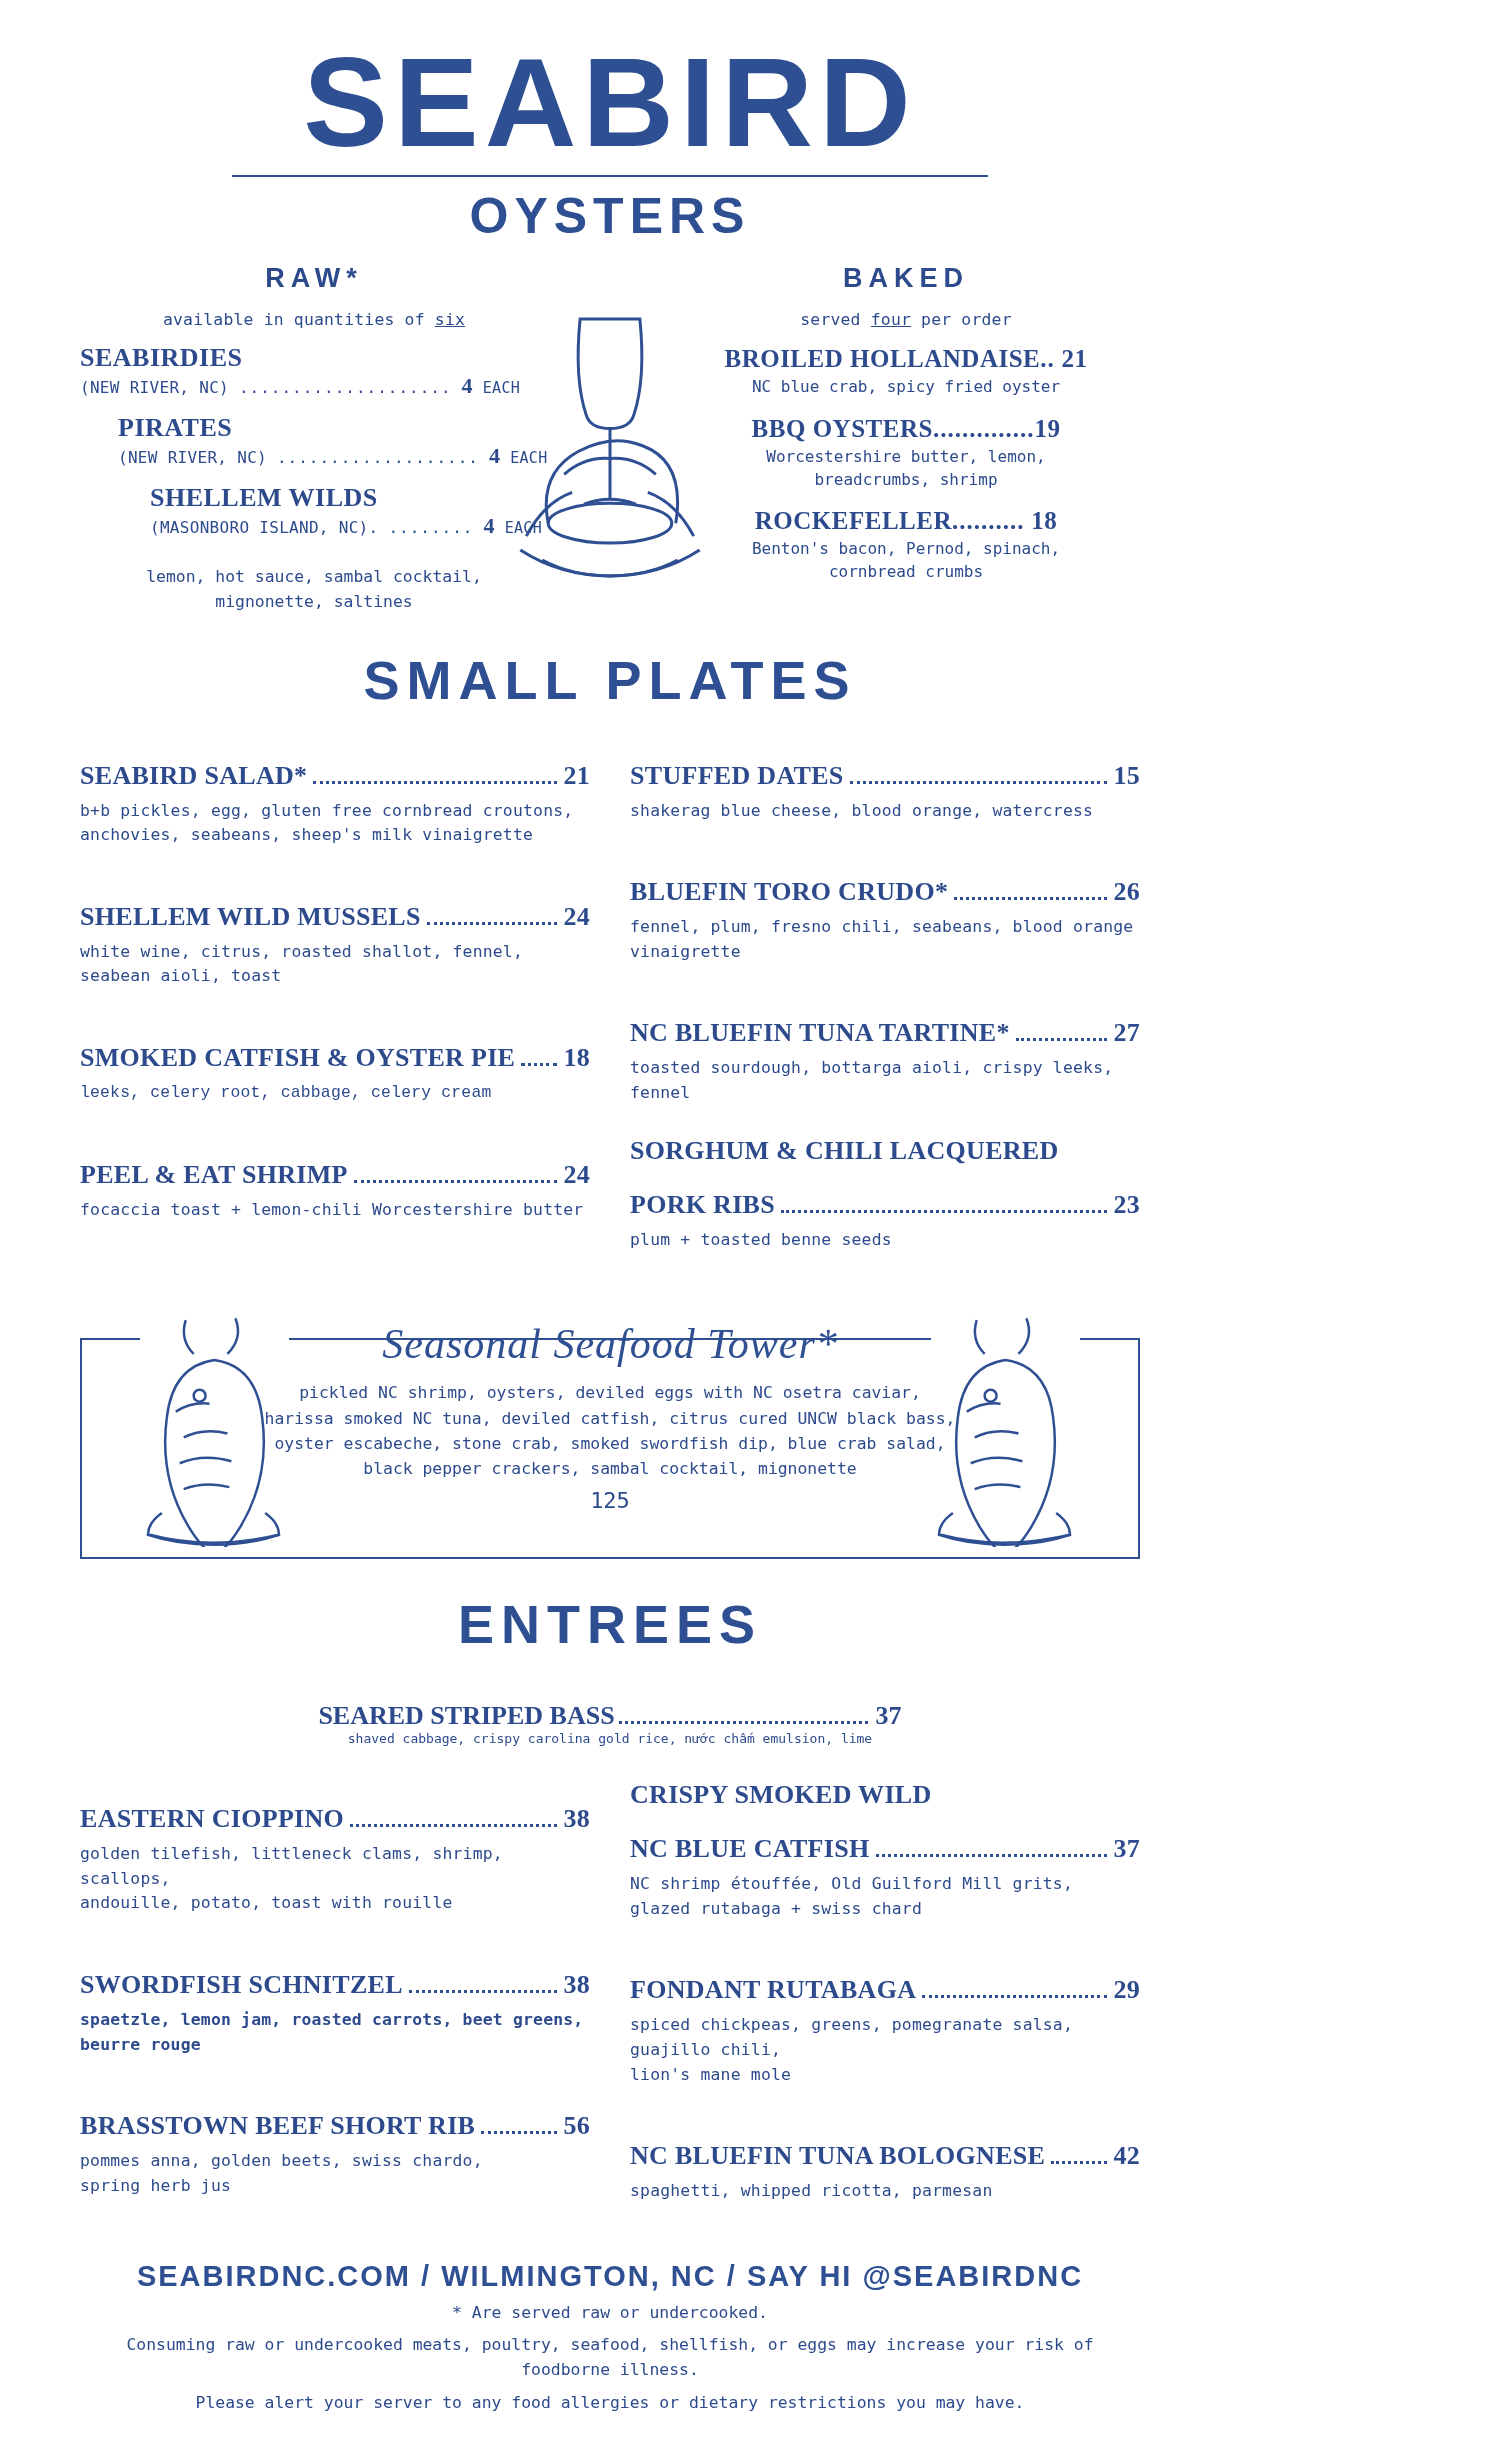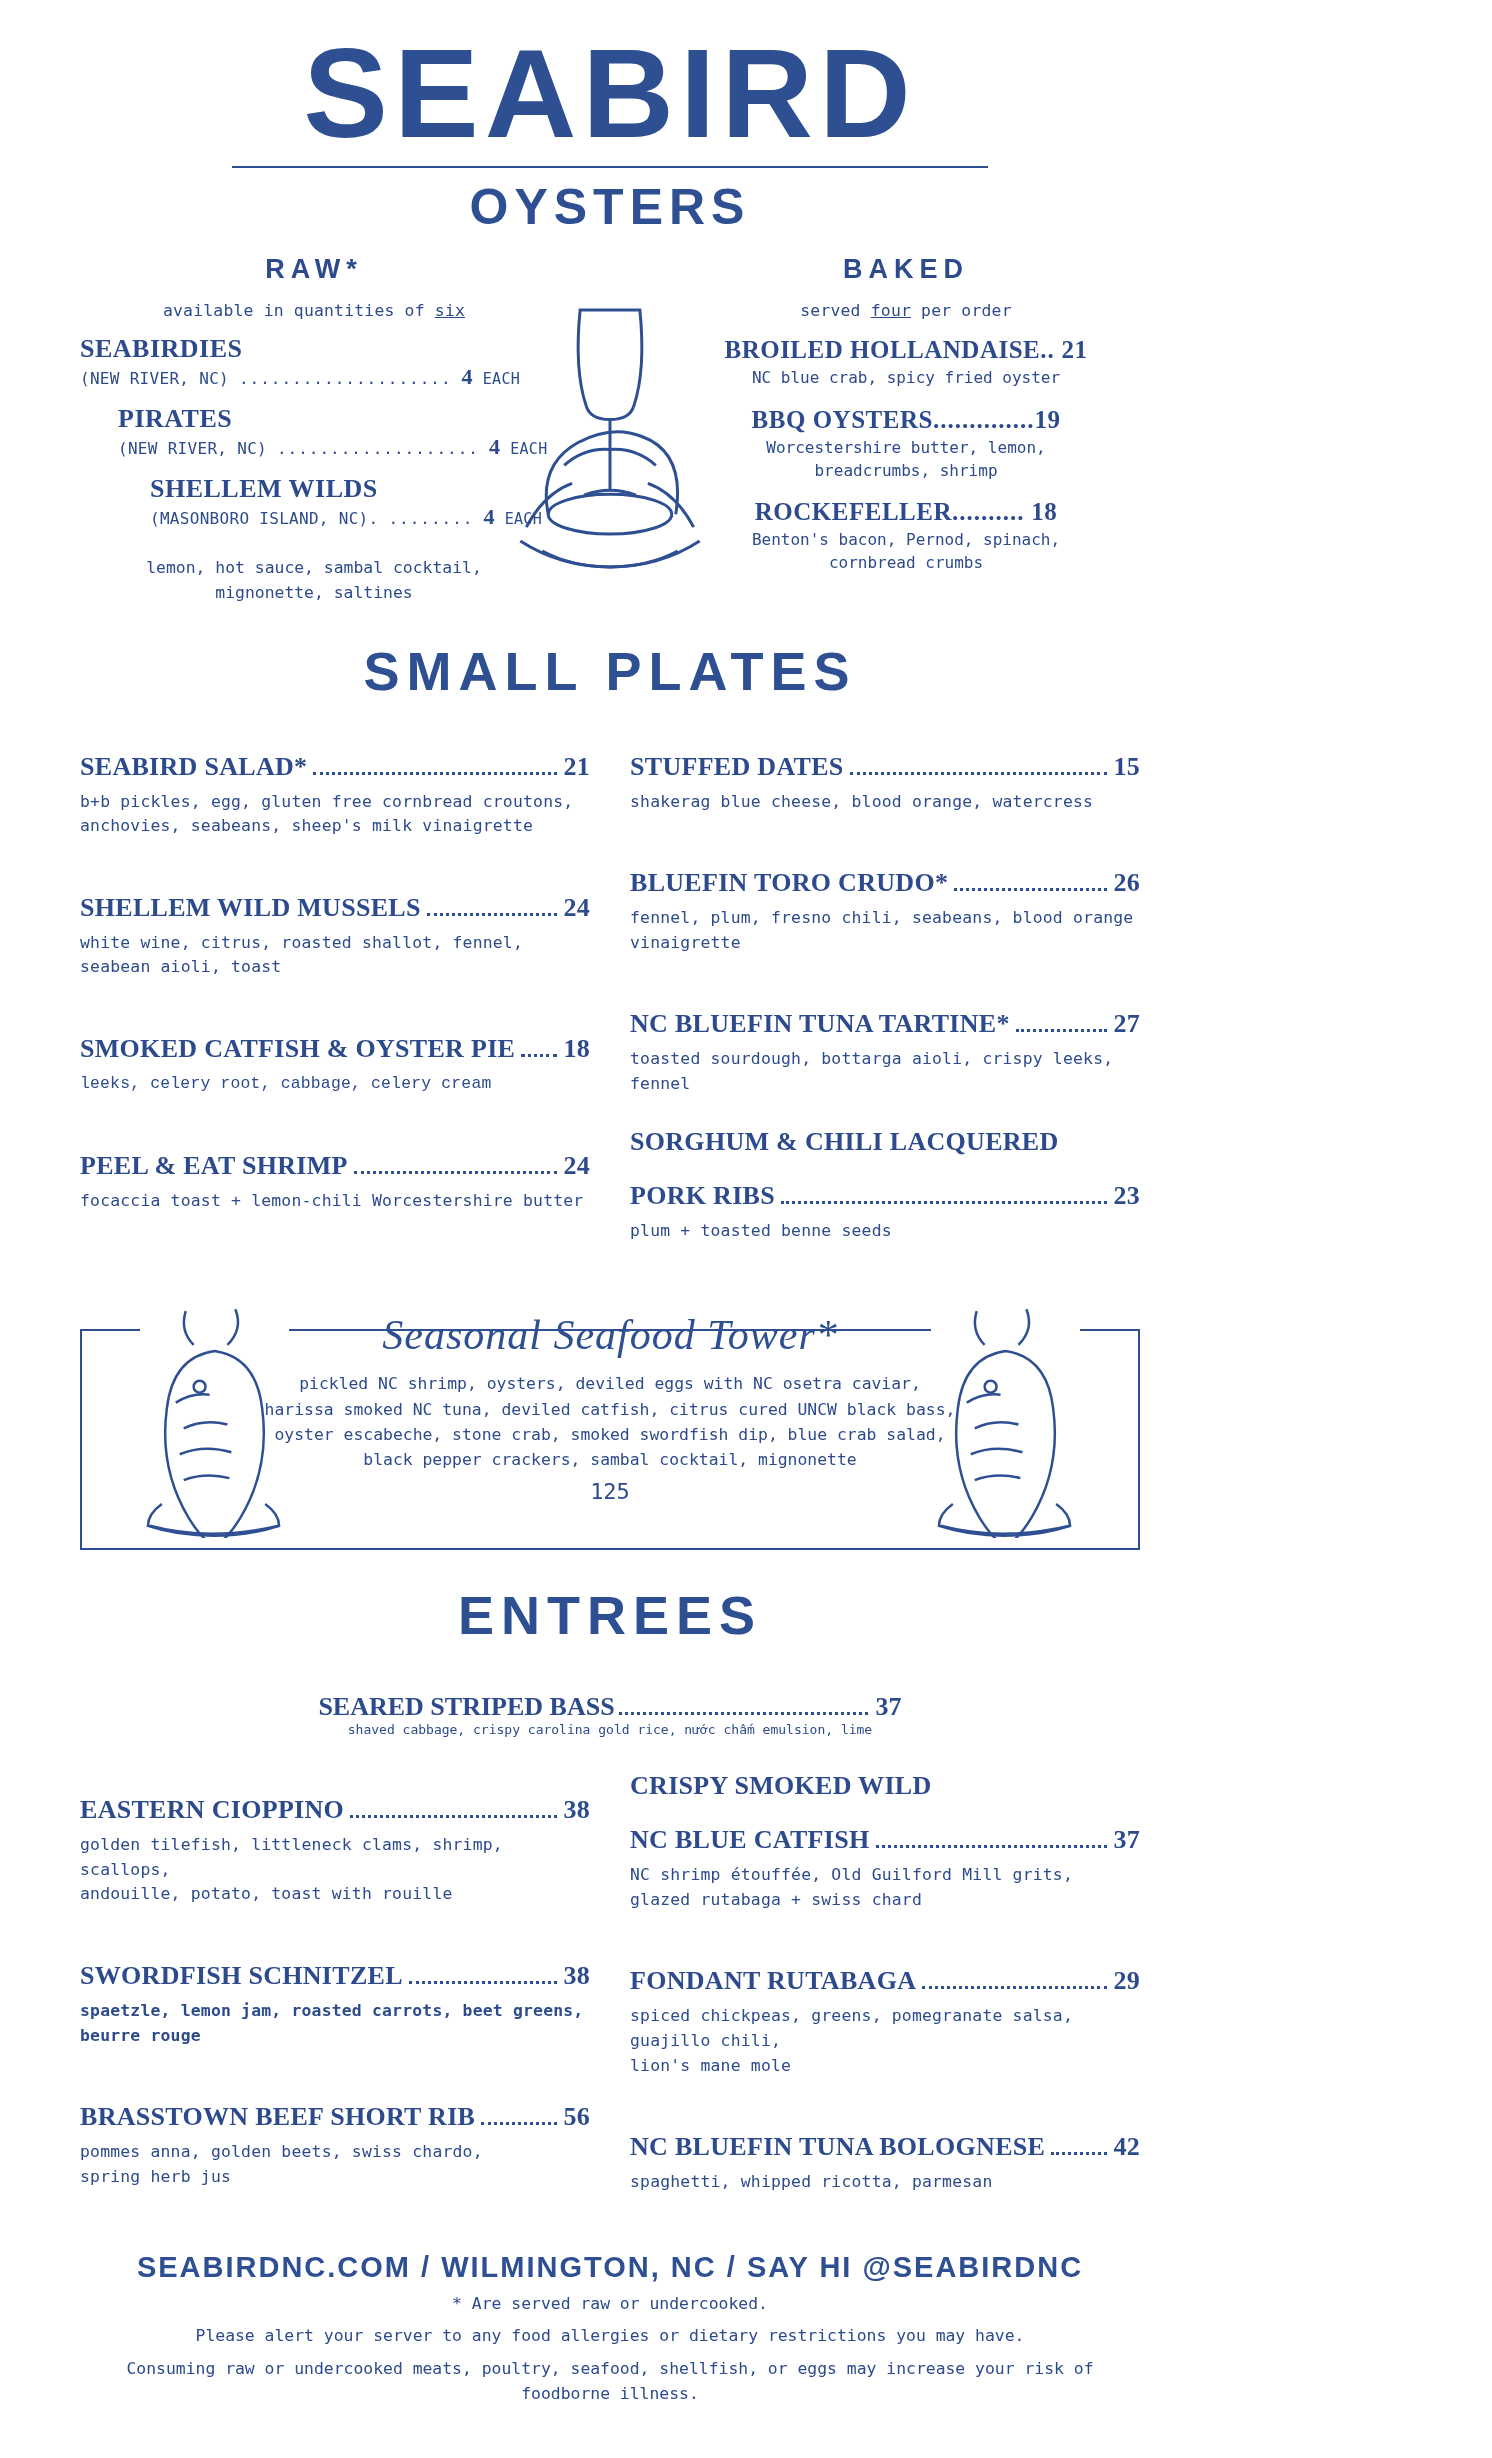--- a/index.html
+++ b/index.html
@@ -11,21 +11,21 @@
     width: 1493px;
     min-height: 2459px;
     font-family: "DejaVu Sans Mono", monospace;
     color: #2c4a8c;
     position: relative;
   }
   .page {
     width: 1220px;
     min-height: 2459px;
     box-sizing: border-box;
-    padding: 21px 80px 20px 80px;
+    padding: 30px 80px 20px 80px;
     position: relative;
     border-radius: 30px;
   }
   
   .brand {
     text-align: center;
     font-family: "Liberation Sans", sans-serif;
     font-weight: bold;
     font-size: 127px;
     letter-spacing: 6px;
@@ -571,18 +571,18 @@
           <span class="dish-price">42</span>
         </div>
         <div class="dish-desc" style="white-space: pre-line;">spaghetti, whipped ricotta, parmesan</div>
       </div>
     </div>
   </div>
 
   <div class="footer">
     <div class="footer-main">SEABIRDNC.COM / WILMINGTON, NC / SAY HI @SEABIRDNC</div>
     <div class="footer-note">* Are served raw or undercooked.</div>
+    <div class="footer-note">Consuming raw or undercooked meats, poultry, seafood, shellfish, or eggs may increase your risk of foodborne illness.</div>
     <div class="footer-note">Please alert your server to any food allergies or dietary restrictions you may have.</div>
-    <div class="footer-note">Consuming raw or undercooked meats, poultry, seafood, shellfish, or eggs may increase your risk of foodborne illness.</div>
   </div>
 
 </div>
 
 
 </body></html>

